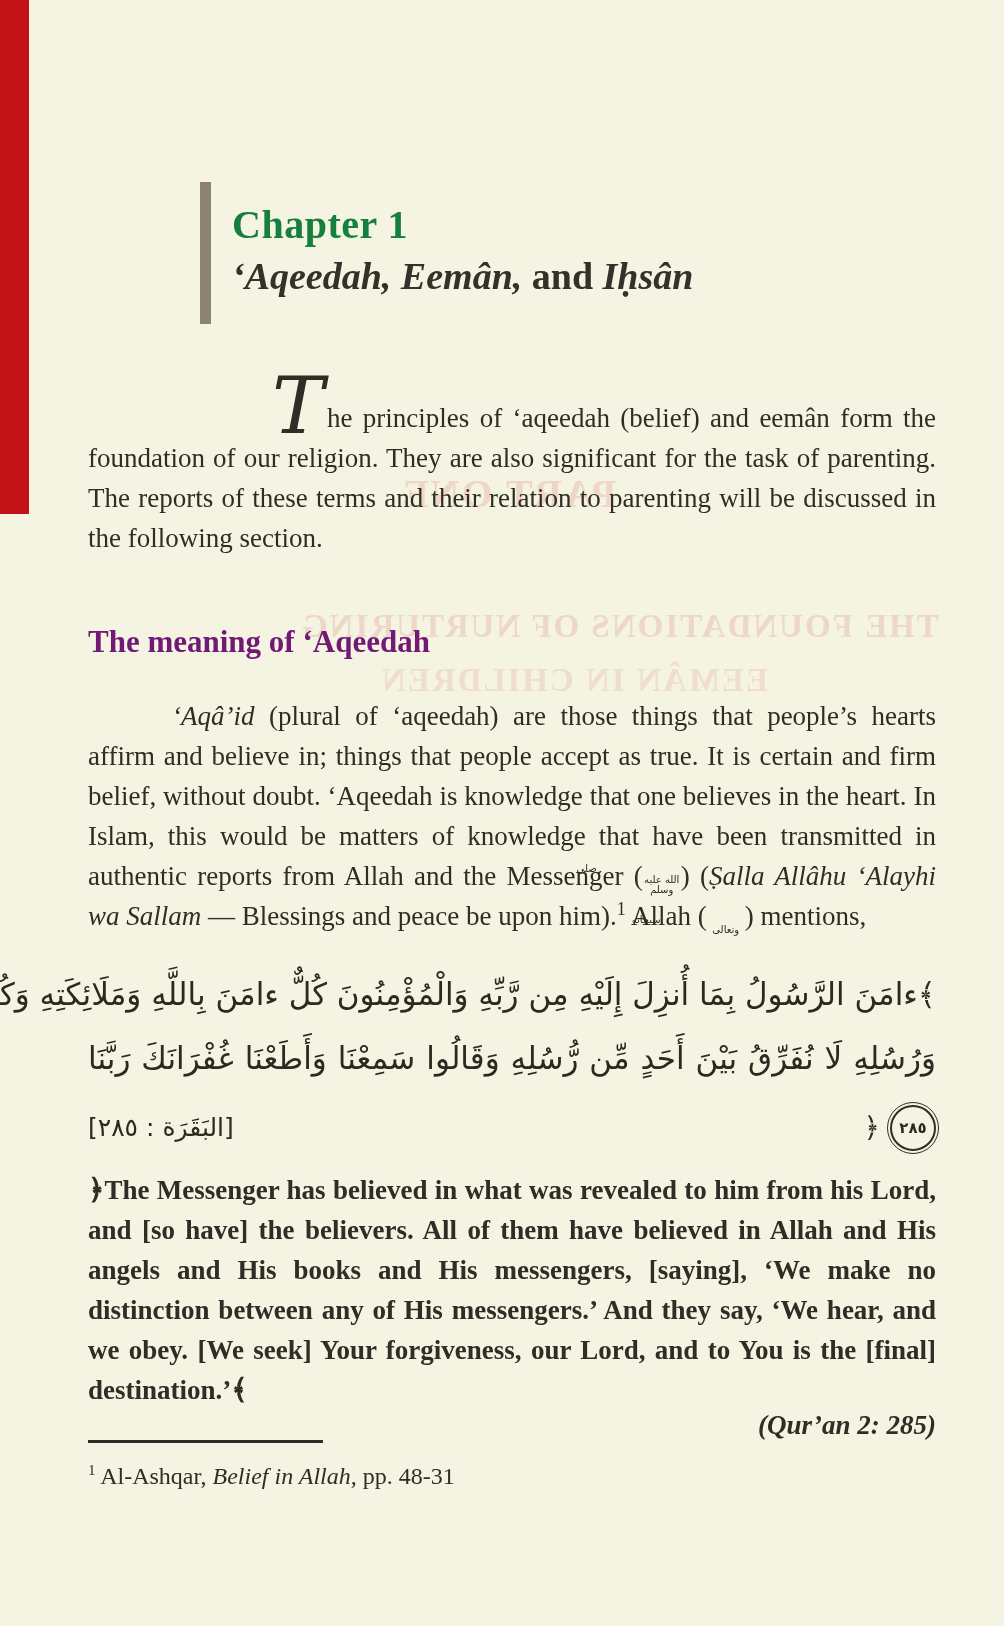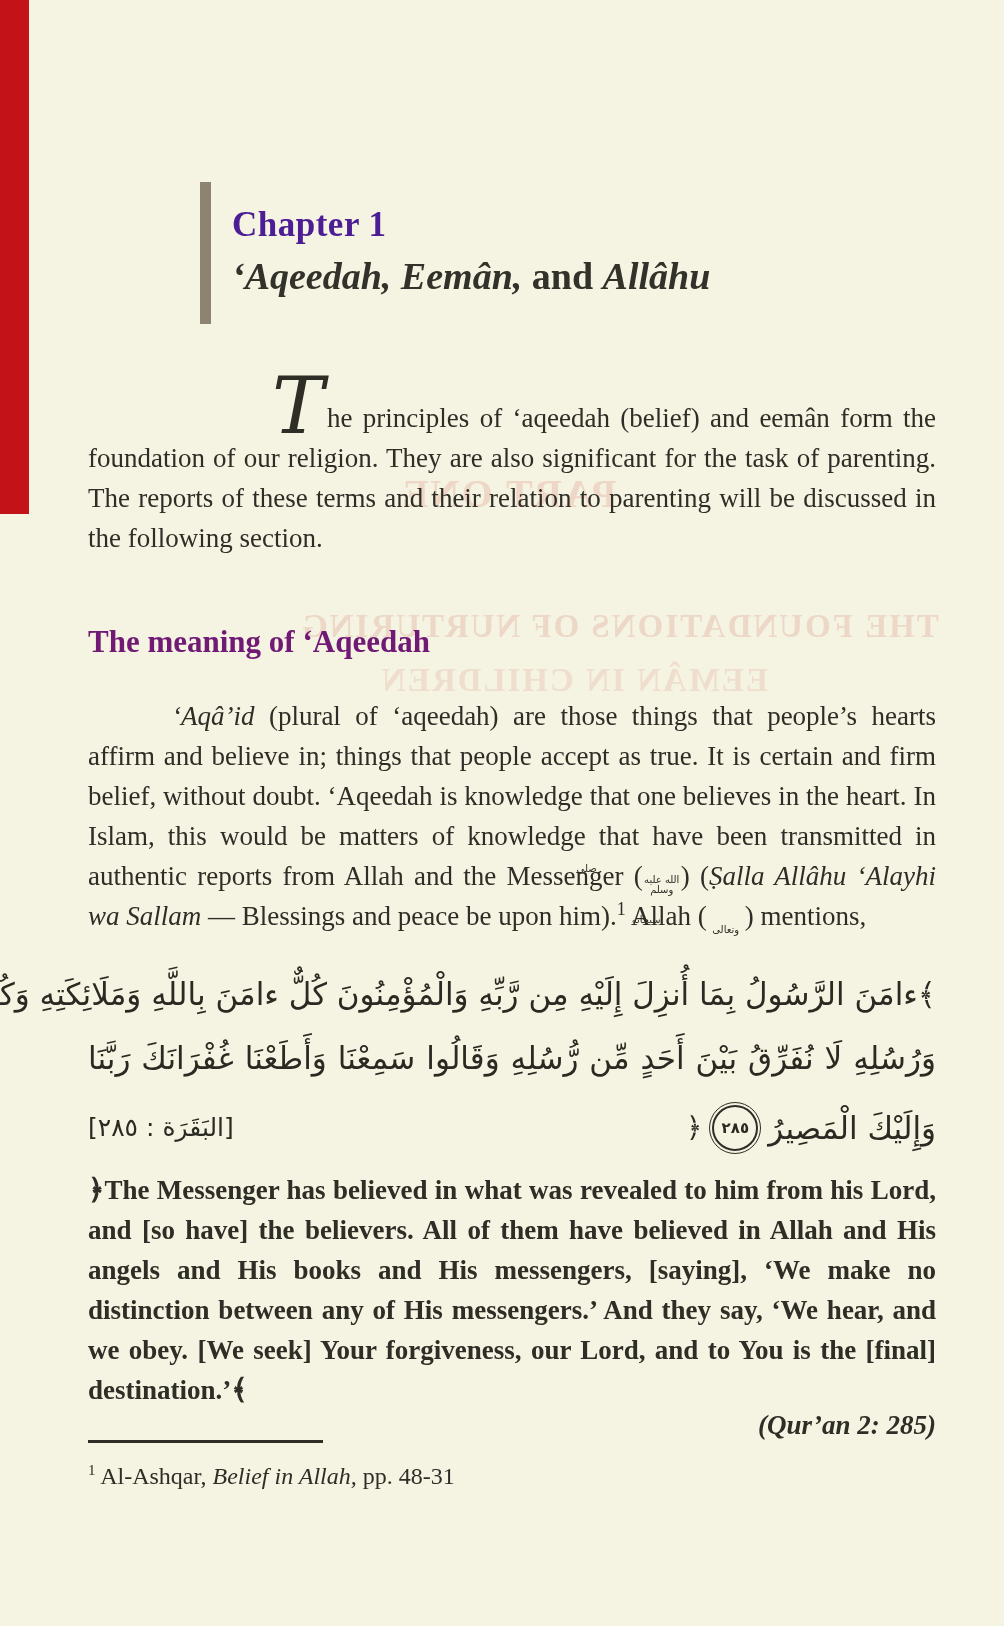--- a/index.html
+++ b/index.html
@@ -31,22 +31,22 @@
   .ghost-eeman     { top:662px; left:380px; font-size:33px; color:rgba(205,110,100,0.15); }
   .content {
     position:absolute; left:88px; top:0; width:848px; z-index:1;
   }
   .chapter-block {
     margin:182px 0 0 112px;
     border-left:11px solid #8d8371;
     padding:20px 0 24px 21px;
   }
   .chapter-label {
-    font-size:35px; font-weight:bold; line-height:46px;
-    color:#4c1d95; letter-spacing:0.5px;
+    font-size:40px; font-weight:bold; line-height:46px;
+    color:#15803d; letter-spacing:0.5px;
   }
   .chapter-title {
     font-size:38px; font-weight:bold; line-height:48px;
     color:#33322a; margin-top:4px;
   }
   .it { font-style:italic;text-align:center; }
   .para {
     font-size:27px; line-height:40px; text-align:justify;
     margin:0;
   }
@@ -132,36 +132,35 @@
   <div class="red-strip"></div>
 
   <div class="ghost ghost-partone">PART ONE</div>
   <div class="ghost ghost-found">THE FOUNDATIONS OF NURTURING</div>
   <div class="ghost ghost-eeman">EEMÂN IN CHILDREN</div>
 
   <div class="content">
 
     <div class="chapter-block">
       <div class="chapter-label">Chapter 1</div>
-      <div class="chapter-title"><span class="it">‘Aqeedah, Eemân,</span><span> and </span><span class="it">Allâhu</span></div>
+      <div class="chapter-title"><span class="it">‘Aqeedah, Eemân,</span><span> and </span><span class="it">Iḥsân</span></div>
     </div>
 
     <p class="para para1"><span class="dropcap">T</span><span>he principles of ‘aqeedah (belief) and eemân form the foundation of our religion. They are also significant for the task of parenting. The reports of these terms and their relation to parenting will be discussed in the following section.</span></p>
 
     <h2 class="section-heading">The meaning of ‘Aqeedah</h2>
 
     <p class="para para2"><span class="it">‘Aqâ’id</span><span> (plural of ‘aqeedah) are those things that people’s hearts affirm and believe in; things that people accept as true. It is certain and firm belief, without doubt. ‘Aqeedah is knowledge that one believes in the heart. In Islam, this would be matters of knowledge that have been transmitted in authentic reports from Allah and the Messenger (</span><span class="sym">صلى الله عليه وسلم</span><span>) (</span><span class="it">Ṣalla Allâhu ‘Alayhi wa Sallam</span><span> — Blessings and peace be upon him).</span><sup class="fn">1</sup><span> Allah (</span><span class="sym">سبحانه وتعالى</span><span>) mentions,</span></p>
 
     <div class="arabic-block">
       <div class="arabic-line">﴾ءامَنَ الرَّسُولُ بِمَا أُنزِلَ إِلَيْهِ مِن رَّبِّهِ وَالْمُؤْمِنُونَ كُلٌّ ءامَنَ بِاللَّهِ وَمَلَائِكَتِهِ وَكُتُبِهِ</div>
       <div class="arabic-line">وَرُسُلِهِ لَا نُفَرِّقُ بَيْنَ أَحَدٍ مِّن رُّسُلِهِ وَقَالُوا سَمِعْنَا وَأَطَعْنَا غُفْرَانَكَ رَبَّنَا</div>
       <div class="arabic-line3">
         <span class="surah-ref">[البَقَرَة : ٢٨٥]</span>
         <span class="aya-group">
-          <span>وَإِلَيْكَ الْمَصِيرُ</span>
           <span class="medallion">٢٨٥</span>
           <span class="ornate-mark">﴿</span>
         </span>
       </div>
     </div>
 
     <p class="para translation"><span class="ornate-mark">﴿</span><span>The Messenger has believed in what was revealed to him from his Lord, and [so have] the believers. All of them have believed in Allah and His angels and His books and His messengers, [saying], ‘We make no distinction between any of His messengers.’ And they say, ‘We hear, and we obey. [We seek] Your forgiveness, our Lord, and to You is the [final] destination.’</span><span class="ornate-mark">﴾</span><span class="trans-ref">(Qur’an 2: 285)</span></p>
 
     <div class="footnote-rule"></div>
 

